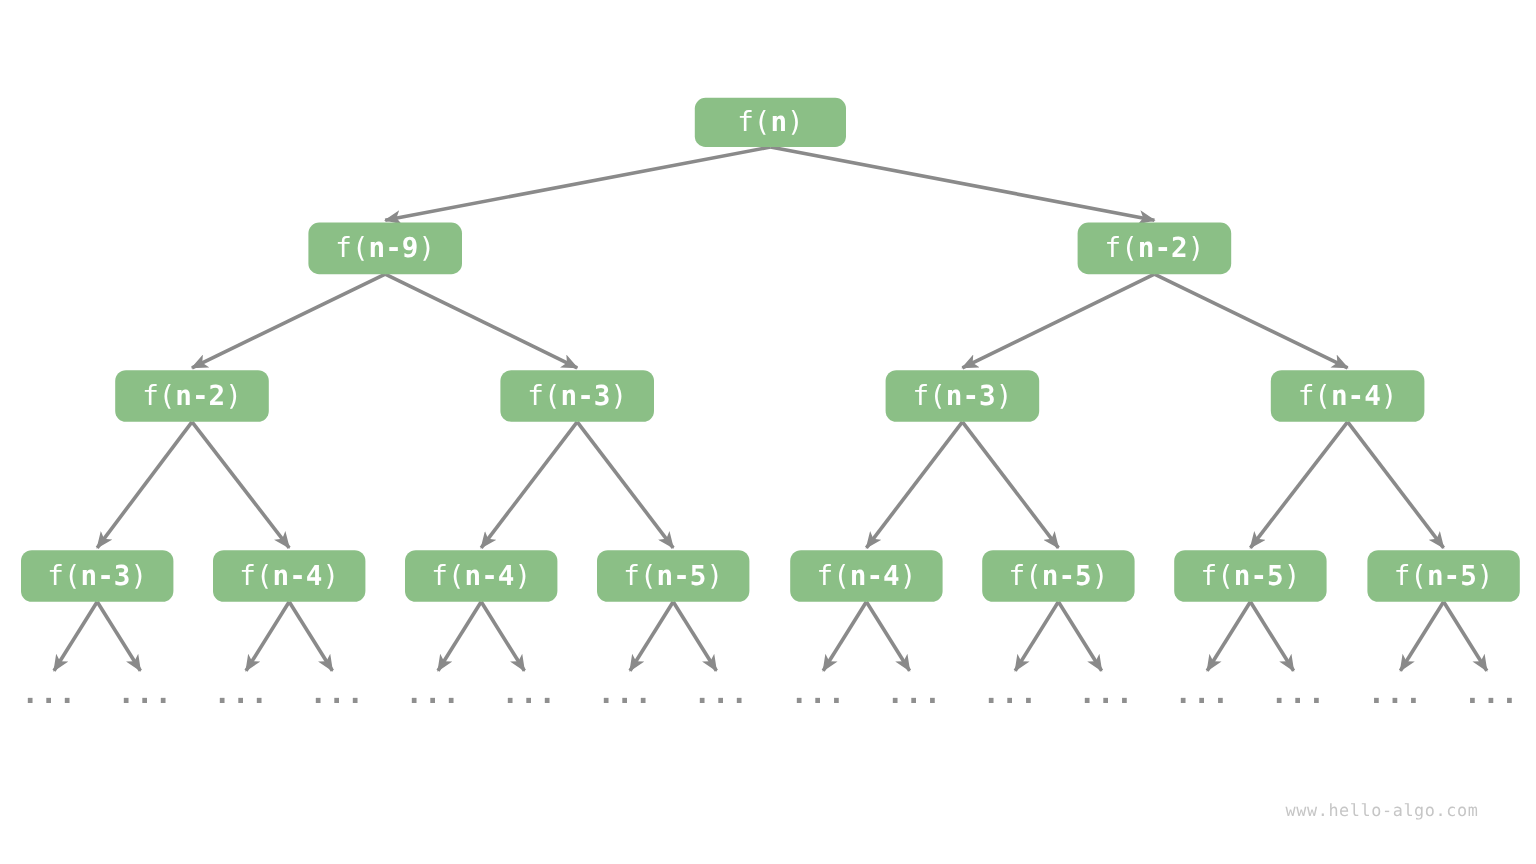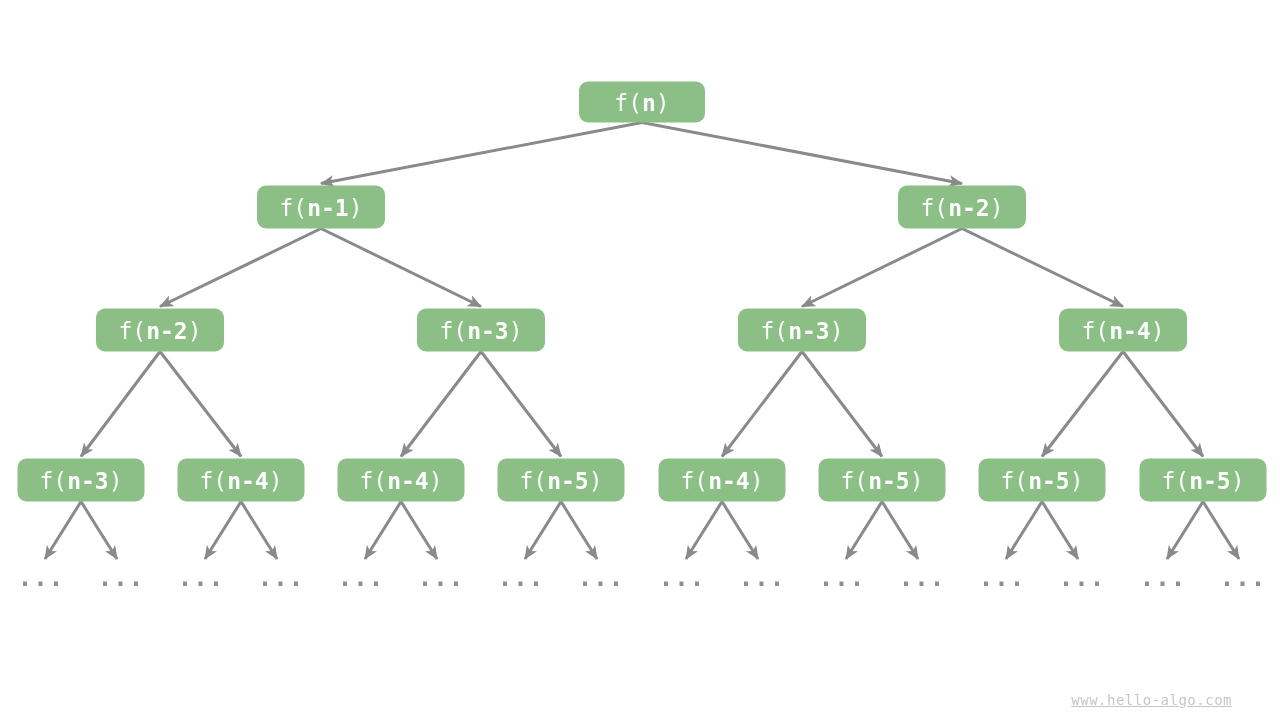--- a/index.html
+++ b/index.html
@@ -38,25 +38,24 @@
     font-size: 24px;
     font-weight: 700;
     line-height: 1;
     color: var(--dots, #8f8f8f);
     letter-spacing: 1px;
     user-select: none;
   }
   .watermark {
     position: absolute;
     right: 48px;
-    bottom: 12px;
+    bottom: 36px;
     font-size: 14px;
     color: var(--watermark, #c6c6c6);
     letter-spacing: 0.5px;
-    text-decoration: underline;
   }
   line.edge { stroke: var(--arrow, #8a8a8a); stroke-width: 3; }
 </style>
 </head>
 <body>
 
 <div id="stage" style="--node-fill: #8bbf86; --node-text: #ffffff; --arrow: #8a8a8a; --dots: #8f8f8f; --watermark: #c6c6c6; background: rgb(255, 255, 255);">
   <svg id="edges" xmlns="http://www.w3.org/2000/svg">
     <defs>
       <marker id="ah" viewBox="0 0 14 12" refX="13" refY="6" markerWidth="14" markerHeight="12" markerUnits="userSpaceOnUse" orient="auto">
@@ -97,21 +96,21 @@
       </g>
   </svg>
   <div id="nodes">
       <div class="tree-node" style="left: 642px; top: 102px; width: 126px; height: 41px;">
         <span class="paren">f(</span>
         <span class="arg">n</span>
         <span class="paren">)</span>
       </div>
       <div class="tree-node" style="left: 321px; top: 207px; width: 128px; height: 43px;">
         <span class="paren">f(</span>
-        <span class="arg">n-1</span>
+        <span class="arg">n-9</span>
         <span class="paren">)</span>
       </div>
       <div class="tree-node" style="left: 962px; top: 207px; width: 128px; height: 43px;">
         <span class="paren">f(</span>
         <span class="arg">n-2</span>
         <span class="paren">)</span>
       </div>
       <div class="tree-node" style="left: 160px; top: 330px; width: 128px; height: 43px;">
         <span class="paren">f(</span>
         <span class="arg">n-2</span>

